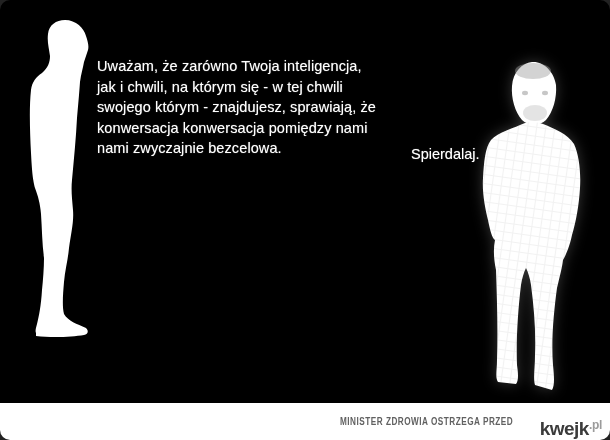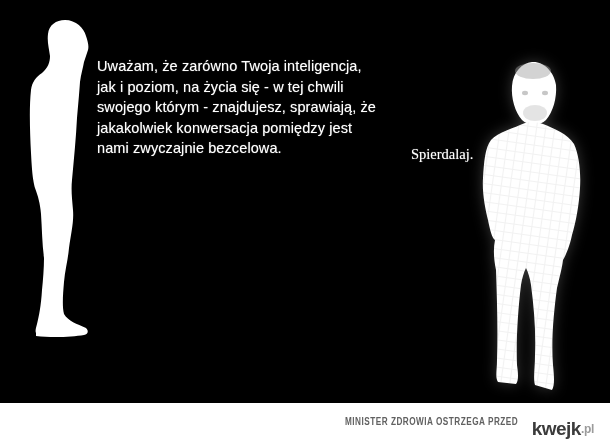--- a/index.html
+++ b/index.html
@@ -10,20 +10,21 @@
     --logo-dark:#3b3b3b;
     --logo-light:#9b9b9b;
   }
   html,body{margin:0;padding:0;background:#222;}
   .stage{
     position:relative;
     width:610px;height:440px;
     background:var(--background,#000);
     overflow:hidden;
     font-family:"Liberation Sans", sans-serif;
+    border-radius:10px;
   }
   
   .fig{position:absolute;}
   .fig-left{left:22px;top:18px;width:78px;height:320px;filter:blur(.6px);}
   .fig-right{left:478px;top:60px;width:110px;height:335px;
              filter:blur(.6px) drop-shadow(0 0 7px rgba(255,255,255,.22));}
   
   .speech-left{
     position:absolute;left:97px;top:56px;
     color:var(--dialogue-text,#fff);
@@ -31,37 +32,36 @@
     letter-spacing:.1px;
     text-shadow:0 0 1px rgba(255,255,255,.55);
     white-space:nowrap;
   }
   .speech-right{
     position:absolute;left:411px;top:144px;
     color:var(--dialogue-text,#fff);
     font-size:14.5px;line-height:20px;
     text-shadow:0 0 1px rgba(255,255,255,.55);
     white-space:nowrap;
-    font-family:Liberation Serif, serif;
   }
   
   .footer{
     position:absolute;left:0;top:403px;width:610px;height:37px;
     background:var(--footer-bar,#fff);
     display:flex;align-items:center;justify-content:flex-end;
-    gap:13px;padding-right:16px;box-sizing:border-box;
+    gap:26px;padding-right:8px;box-sizing:border-box;
   }
   .warning{
     color:var(--warning-text,#616161);
     font-size:10px;font-weight:bold;
     letter-spacing:.6px;
     transform:scaleX(.82);transform-origin:right center;
     white-space:nowrap;
   }
-  .logo{display:inline-flex;align-items:center;white-space:nowrap;margin-top:15px;}
+  .logo{display:inline-flex;align-items:flex-start;white-space:nowrap;margin-top:15px;}
   .logo-name{
     color:var(--logo-dark,#3b3b3b);
     font-size:19px;font-weight:bold;letter-spacing:-.5px;
   }
   .logo-tld{
     color:var(--logo-light,#9b9b9b);
     font-size:12px;font-weight:bold;letter-spacing:-.3px;
   }
 </style>
 </head>
@@ -163,23 +163,23 @@
       C 60 62 52 62 47 63 Z"></path>
 
     <ellipse cx="55" cy="11" rx="18" ry="8" fill="#9e9e9e" opacity="0.45"></ellipse>
     <ellipse cx="47" cy="33" rx="3" ry="2.2" fill="#8f8f8f" opacity="0.5"></ellipse>
     <ellipse cx="67" cy="33" rx="3" ry="2.2" fill="#8f8f8f" opacity="0.5"></ellipse>
     <ellipse cx="57" cy="53" rx="12" ry="8" fill="#b3b3b3" opacity="0.35"></ellipse>
   </svg>
 
   <div class="speech-left">
     <div>Uważam, że zarówno Twoja inteligencja,</div>
-    <div>jak i poziom, na życia się - w tej chwili</div>
+    <div>jak i chwili, na którym się - w tej chwili</div>
     <div>swojego którym - znajdujesz, sprawiają, że</div>
-    <div>jakakolwiek konwersacja pomiędzy jest</div>
+    <div>konwersacja konwersacja pomiędzy nami</div>
     <div>nami zwyczajnie bezcelowa.</div>
   </div>
 
   <div class="speech-right">Spierdalaj.</div>
 
   <div class="footer">
     <span class="warning">MINISTER ZDROWIA OSTRZEGA PRZED</span>
     <span class="logo">
         <span class="logo-name">kwejk</span>
         <span class="logo-tld">.pl</span>

